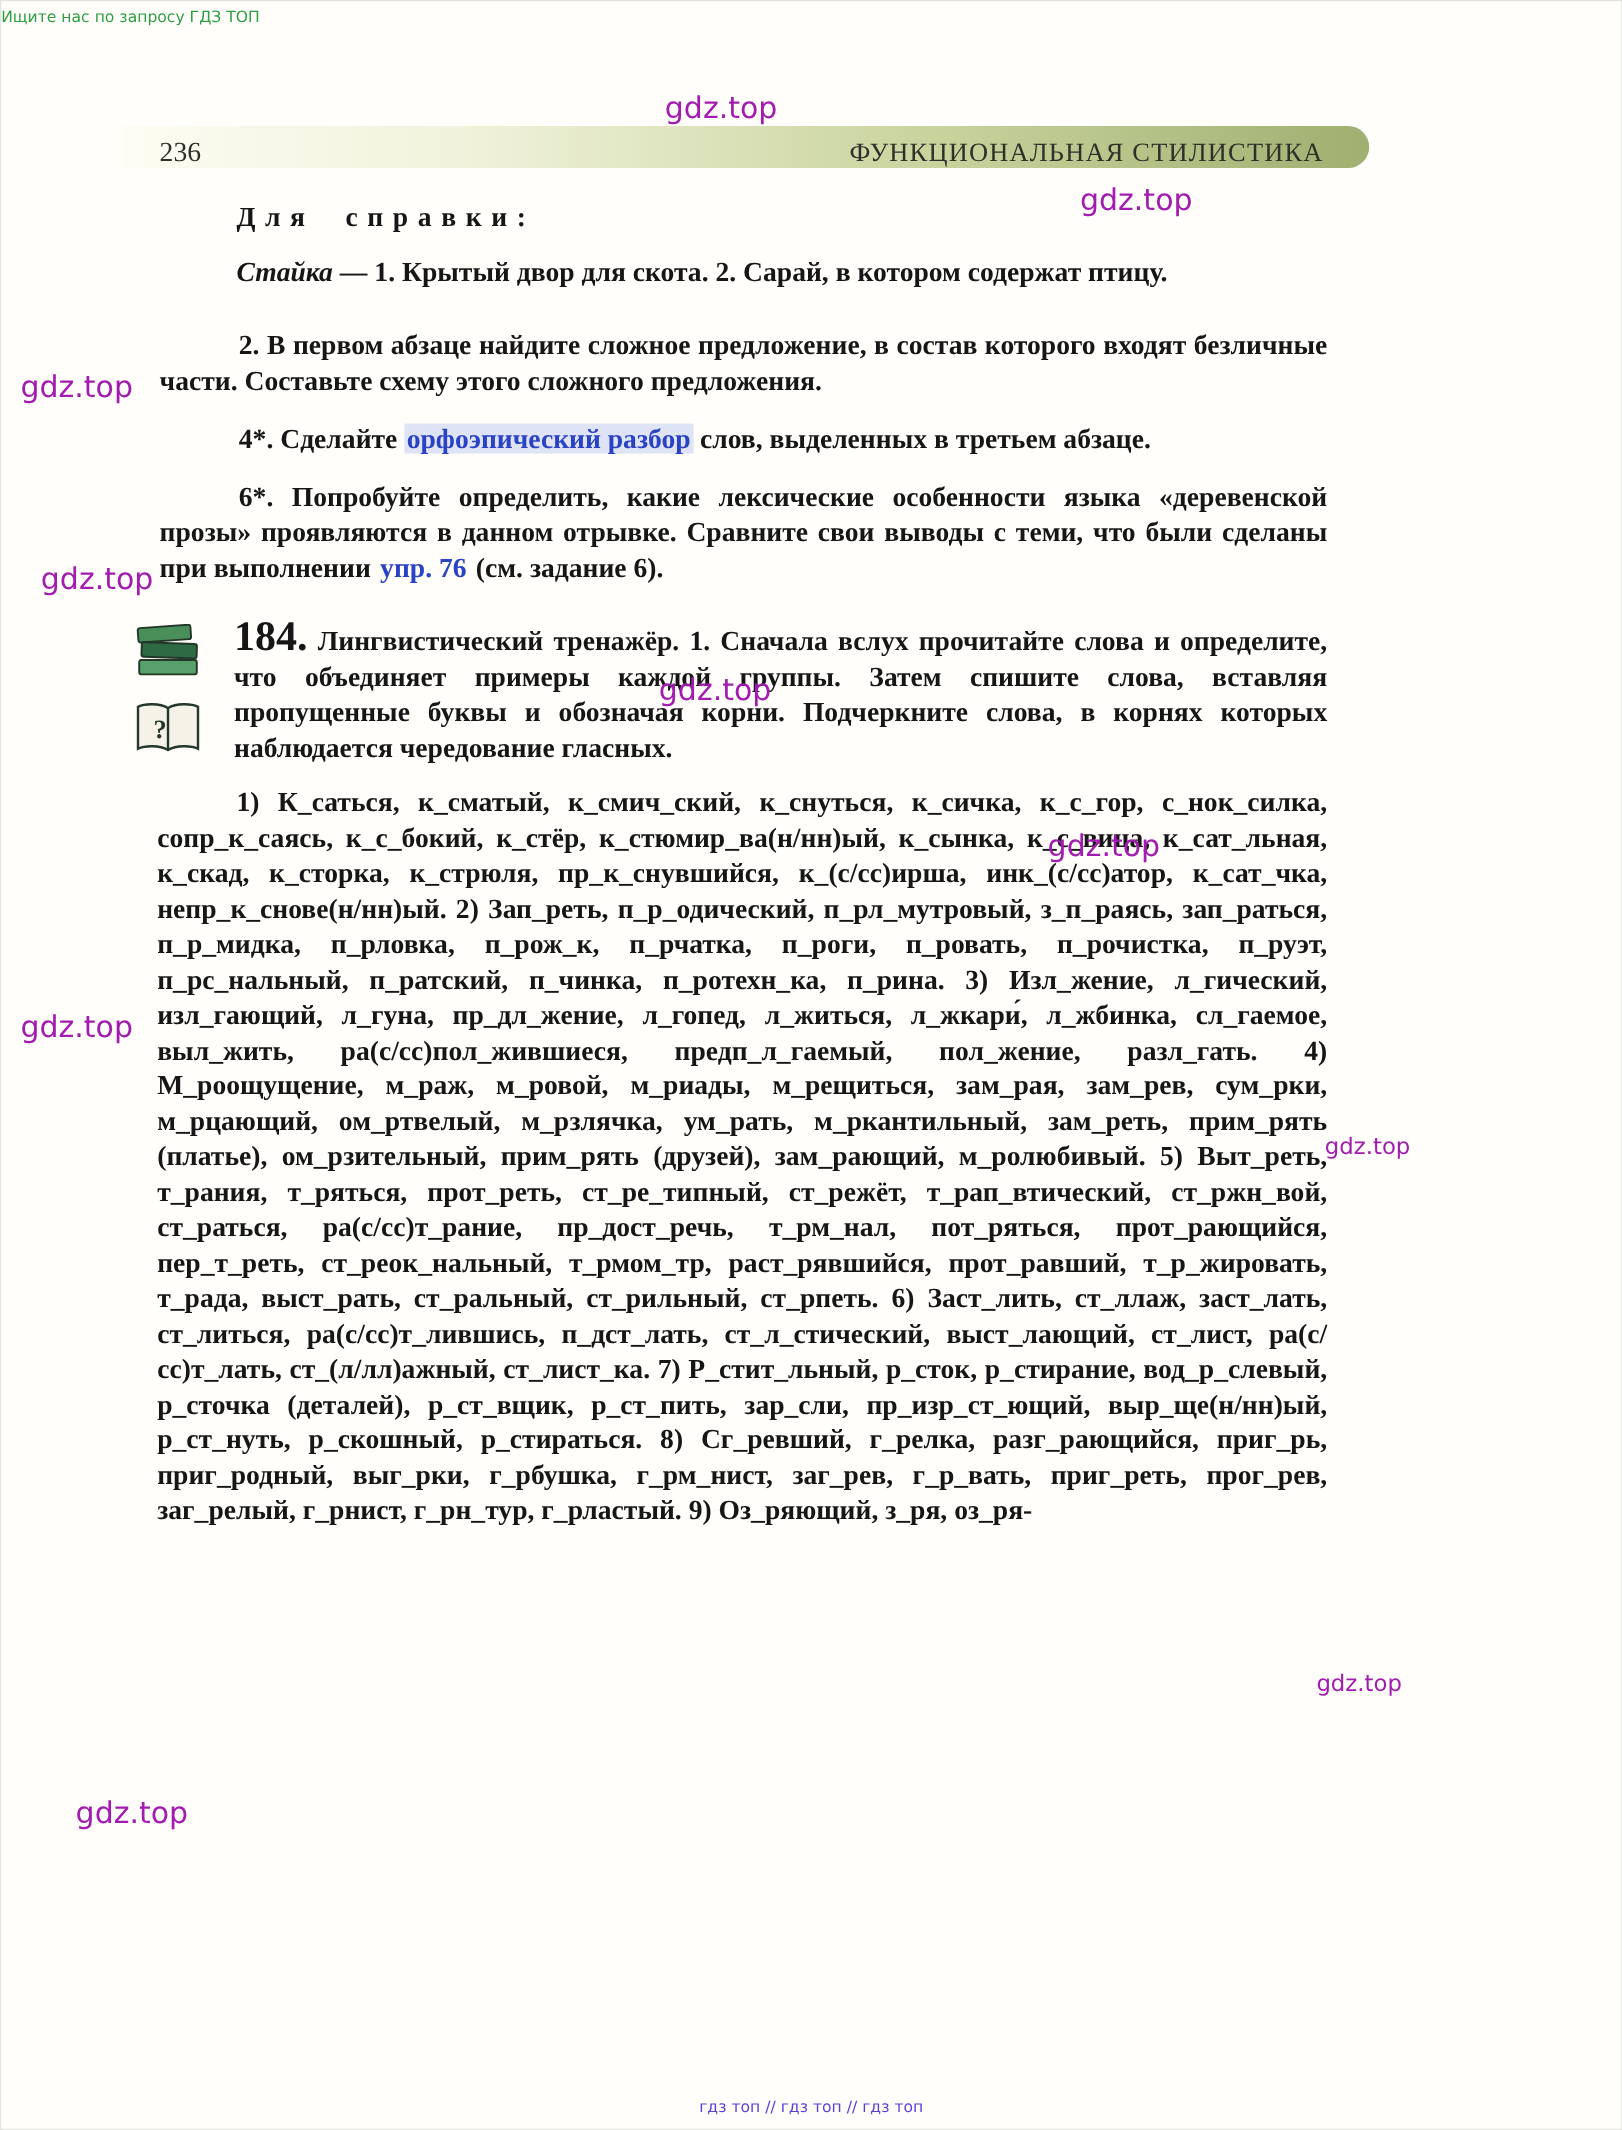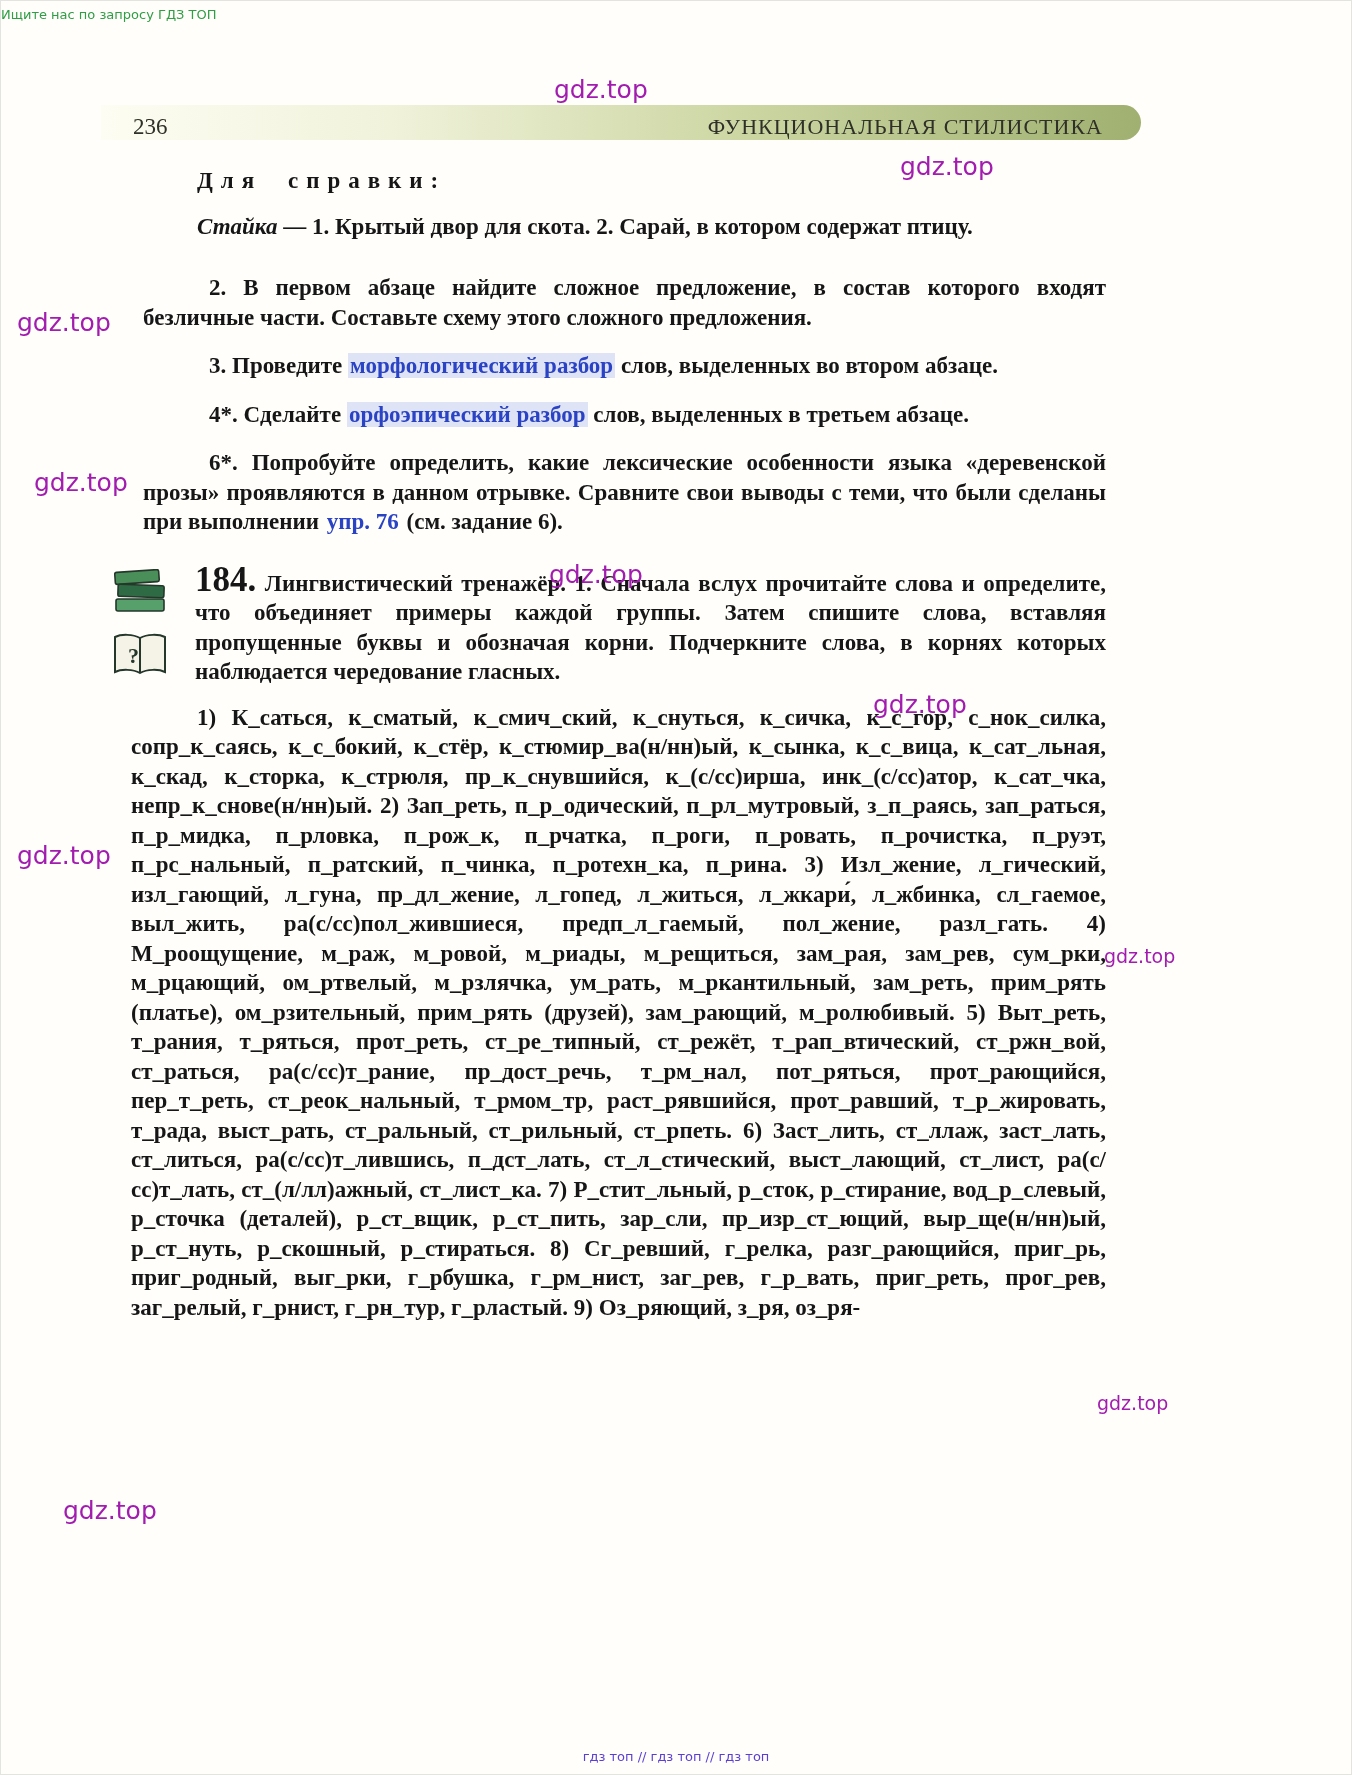--- a/index.html
+++ b/index.html
@@ -32,21 +32,21 @@
   .content{
     position:absolute;left:130px;top:165px;width:975px;
     font-size:23px;font-weight:700;line-height:29.5px;
   }
   .reference-label{
     margin:0 0 1px 66px;
     letter-spacing:8px;word-spacing:12px;
   }
   .reference-entry{margin:16px 0 32px 66px;}
   .reference-entry .term{font-style:italic;}
-  .task{margin:0 0 19px 12px;text-indent:66px;text-align:justify;}
+  .task{margin:0 0 19px 2px;text-indent:66px;text-align:justify;}
   .lnk{color:#2a43c4;text-decoration:none;cursor:pointer;padding:0 2px;}
   .lnk.hl{background:#dfe3f6;}
   .exercise{display:flex;margin:28px 0 0 -20px;}
   .ex-icons{width:84px;flex:none;display:flex;flex-direction:column;gap:10px;padding-top:4px;}
   .ex-text{flex:1;text-align:justify;}
   .ex-num{font-size:35px;font-weight:700;}
   .groups{margin:16px 0 0 0;text-indent:66px;text-align:justify;}
   .footer{
     position:absolute;bottom:10px;left:0;width:100%;
     text-align:center;
@@ -73,21 +73,20 @@
     <span class="chapter-title">ФУНКЦИОНАЛЬНАЯ СТИЛИСТИКА</span>
   </div>
 
   <div class="content">
 
     <p class="reference-label">Для справки:</p>
     <p class="reference-entry"><span class="term">Стайка</span><span> — 1. Крытый двор для скота. 2. Сарай, в котором содержат птицу.</span></p>
 
     <div id="tasks">
         <p class="task">2. В первом абзаце найдите сложное предложение, в состав которого входят безличные части. Составьте схему этого сложного предложения.</p>
-        <p class="task">3. Проведите <a class="lnk hl">морфологический разбор</a> слов, выделенных во втором абзаце.</p>
         <p class="task">4*. Сделайте <a class="lnk hl">орфоэпический разбор</a> слов, выделенных в третьем абзаце.</p>
         <p class="task">6*. Попробуйте определить, какие лексические особенности языка «деревенской прозы» проявляются в данном отрывке. Сравните свои выводы с теми, что были сделаны при выполнении <a class="lnk">упр. 76</a> (см. задание 6).</p>
       </div>
 
     <div class="exercise">
       <div class="ex-icons">
         <span>
           <svg width="58" height="46" viewBox="0 0 58 46">
             <g stroke="#24372a" stroke-width="1.6">
               <rect x="4" y="2" width="44" height="12" rx="2" fill="#4a8f5a" transform="rotate(-4 26 8)"></rect>

